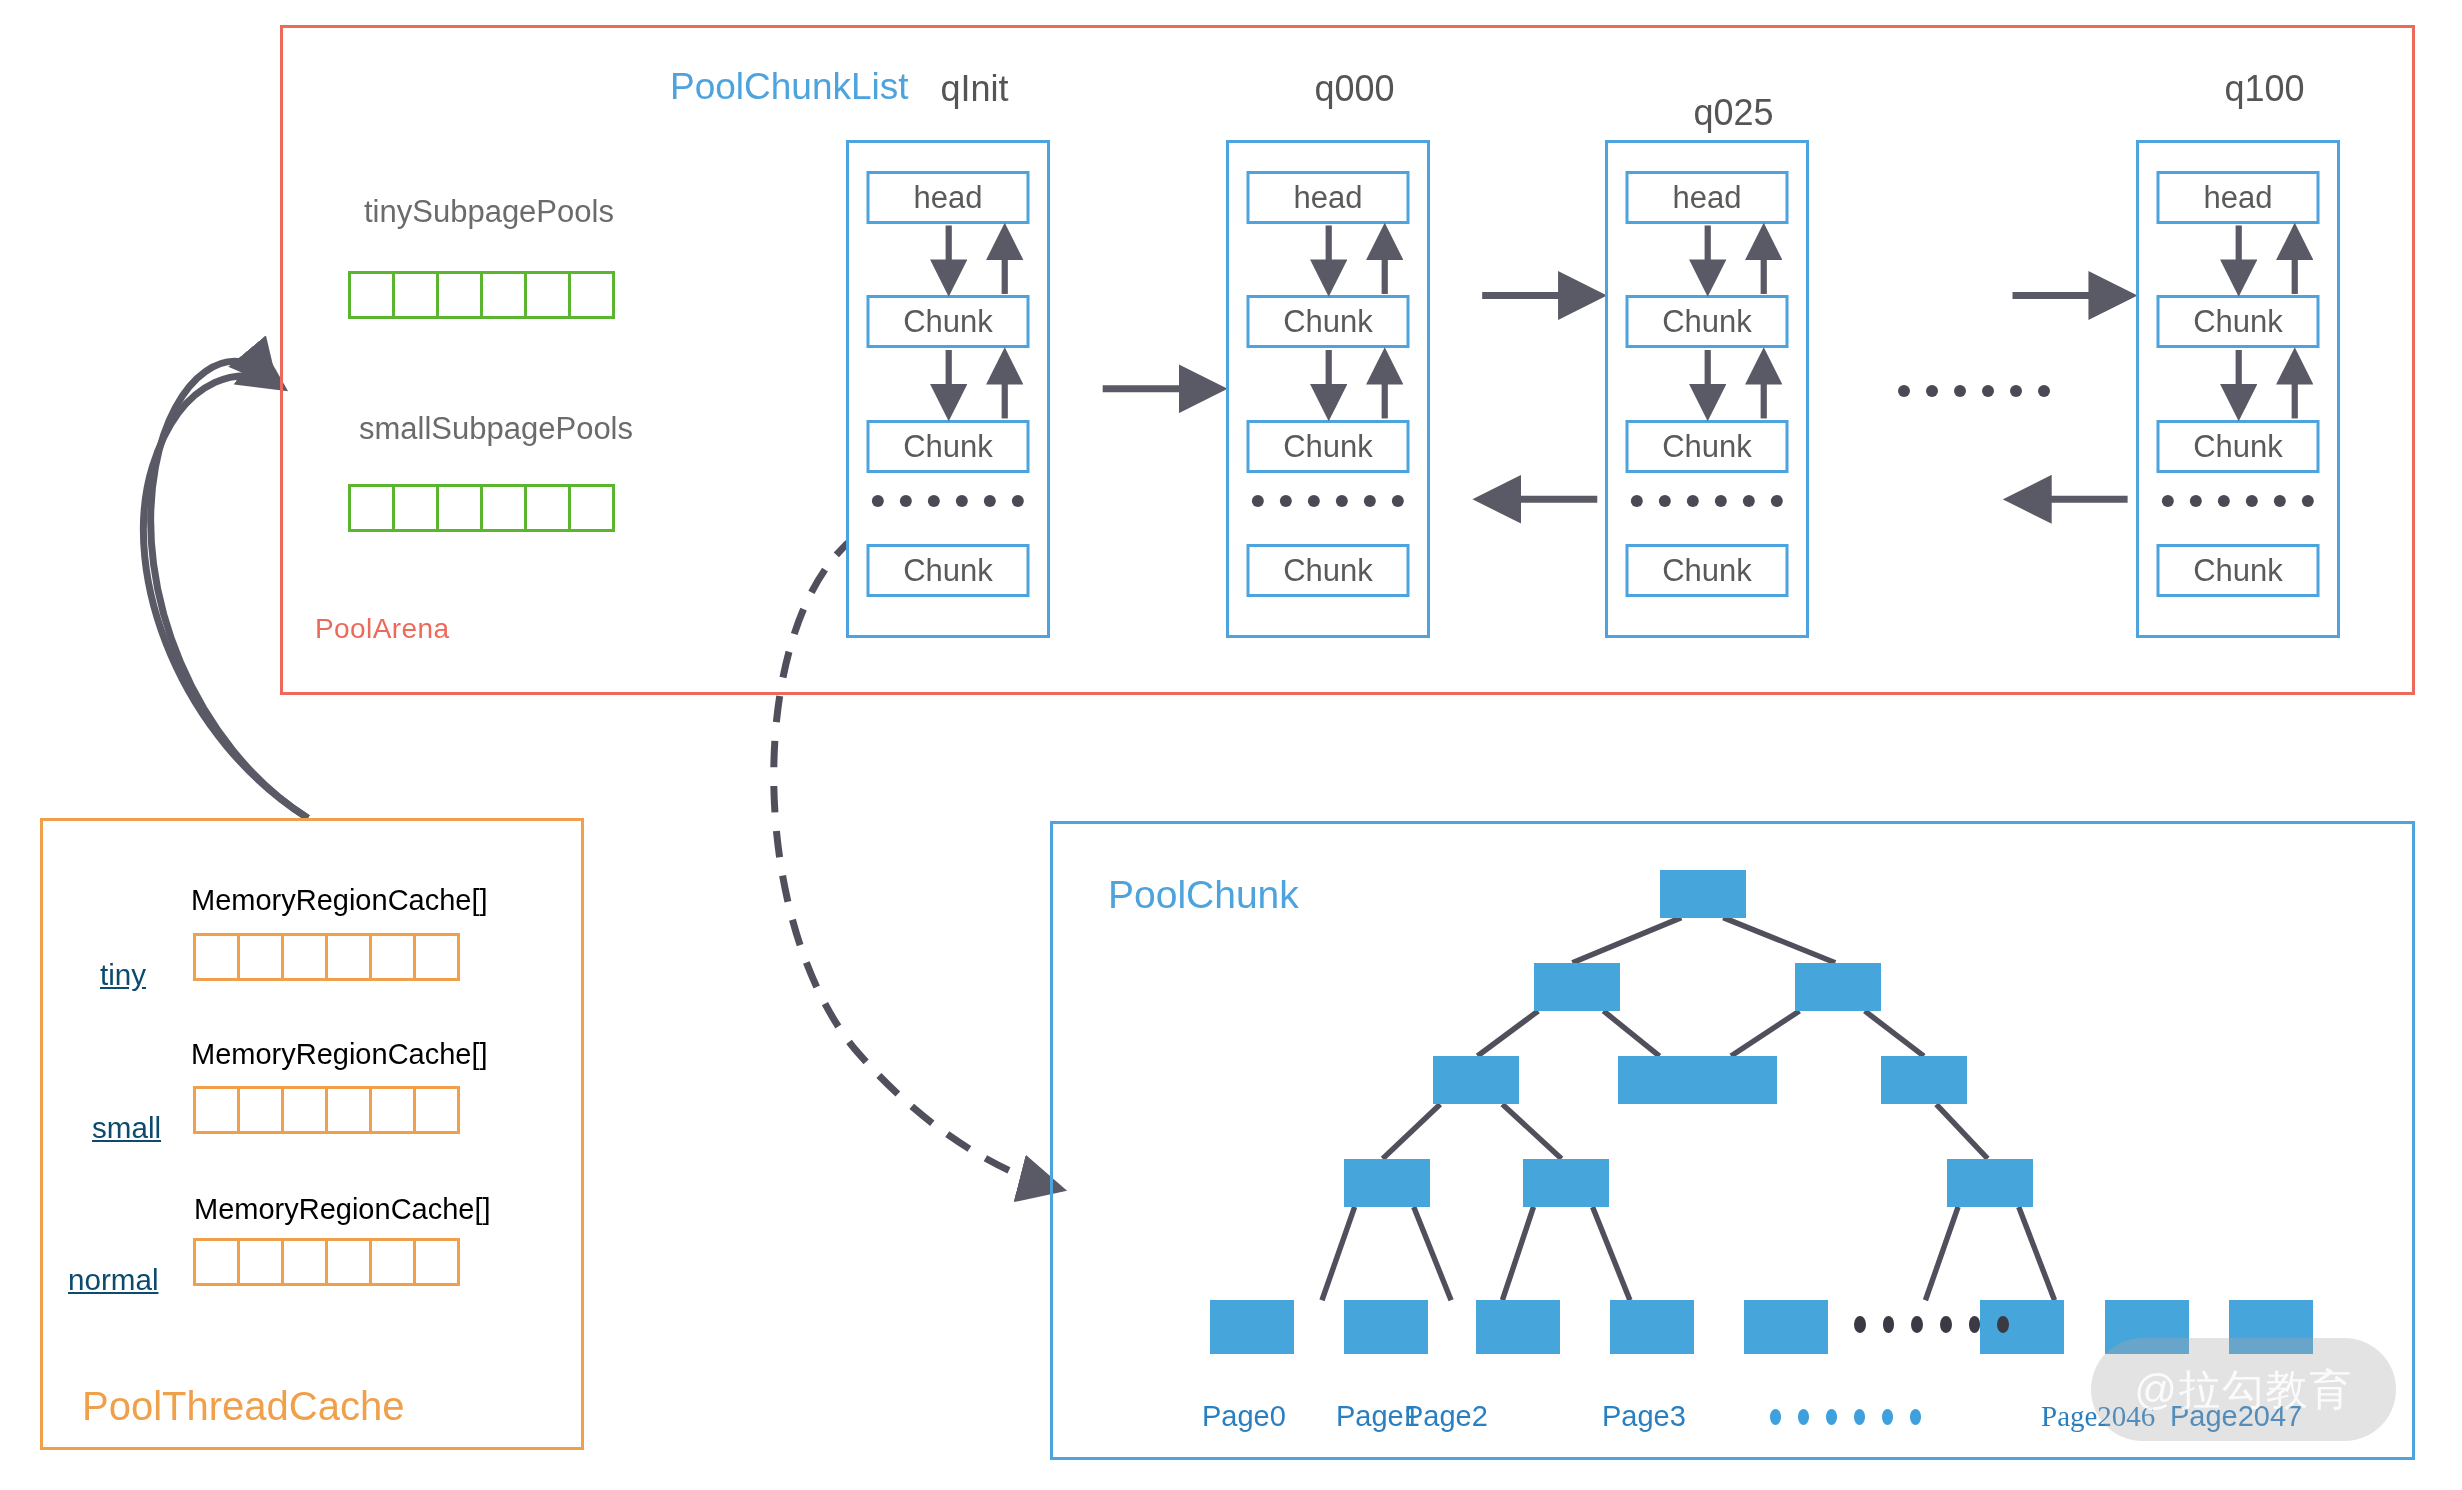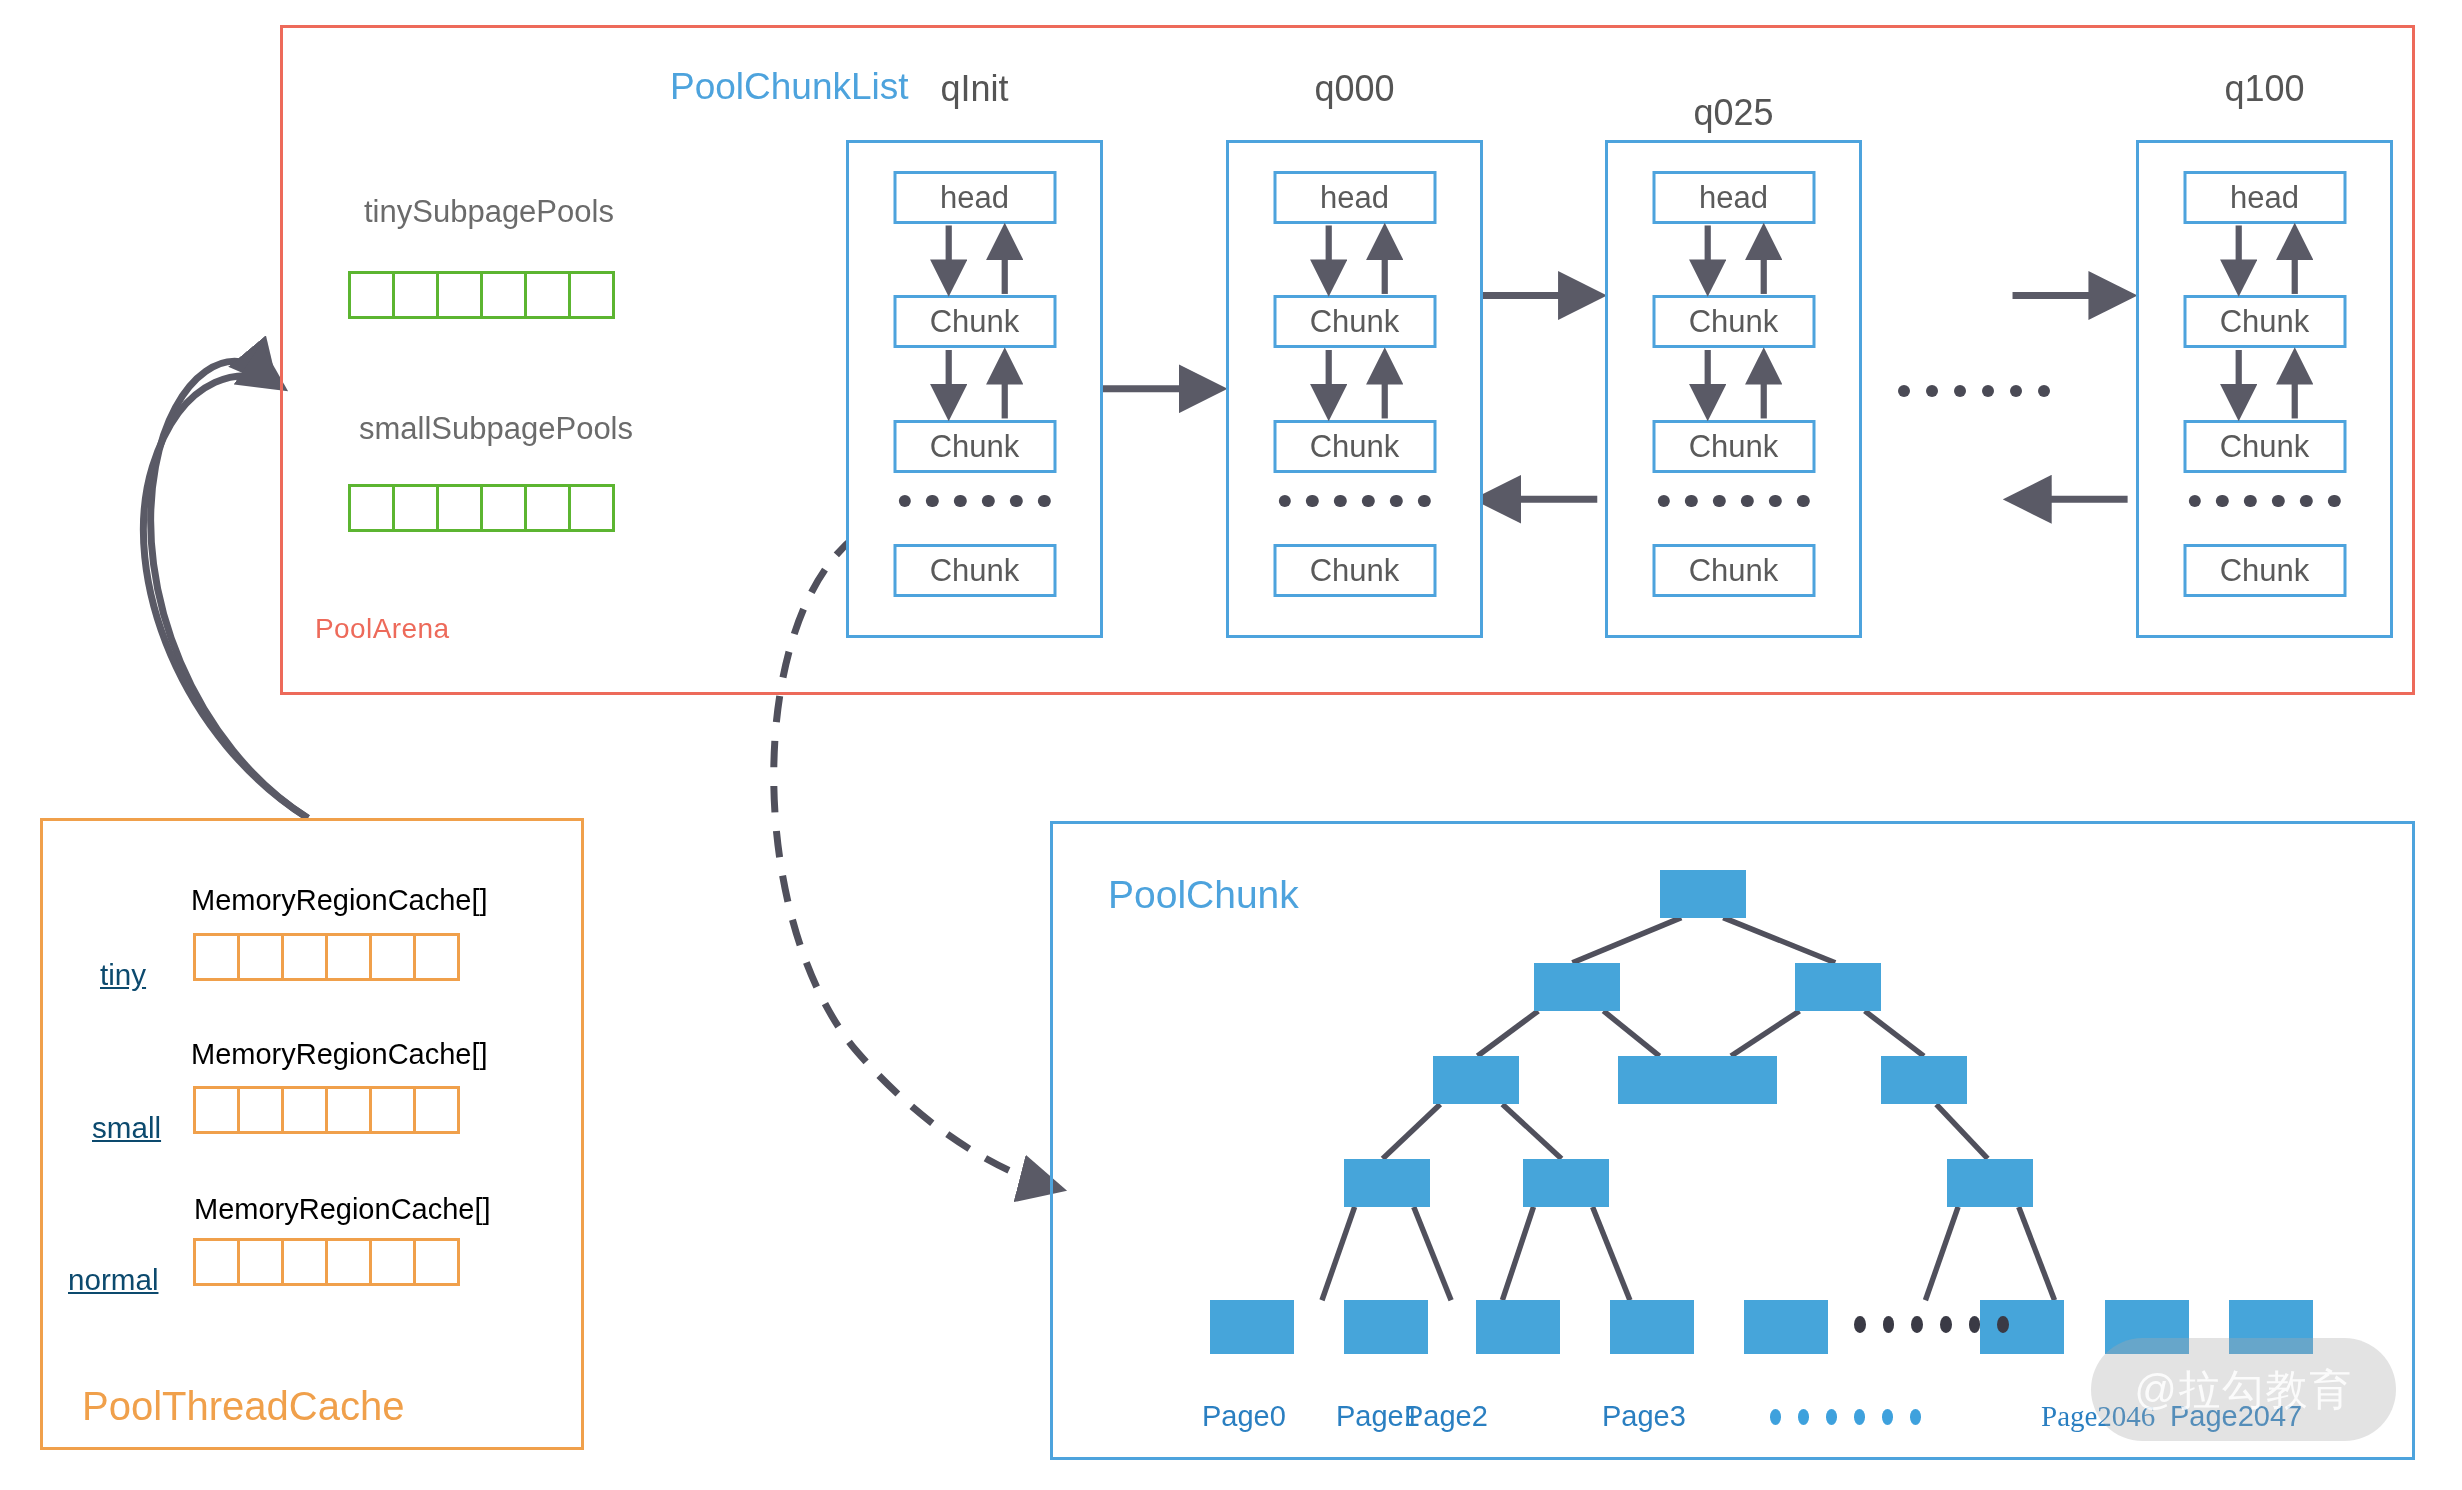--- a/index.html
+++ b/index.html
@@ -18,21 +18,21 @@
   
   .pool-title{position:absolute;font-size:31px;color:#6b6b6b;white-space:nowrap;}
   .pool-array{position:absolute;display:flex;}
   .pool-cell{width:47px;height:48px;border:3.1px solid #5cb531;box-sizing:border-box;
              margin-left:-3.1px;background:#fff;}
   .pool-cell:first-child{margin-left:0;}
 
   
   #pcl-label{position:absolute;left:670px;top:66px;font-size:37px;color:#4da3dd;white-space:nowrap;}
   .q-label{position:absolute;top:68px;font-size:36px;color:#555;white-space:nowrap;text-align:center;}
-  .chunklist-box{position:absolute;top:140px;width:257px;height:498px;
+  .chunklist-box{position:absolute;top:140px;width:204px;height:498px;
                  border:3.9px solid #4da3dd;box-sizing:border-box;background:#fff;padding-left:43px;}
   .node{position:absolute;left:50%;transform:translateX(-50%);width:163px;height:53px;
         border:3.1px solid #4da3dd;box-sizing:border-box;background:#fff;
         display:flex;align-items:center;justify-content:center;
         font-size:31px;color:#5a5a5a;}
   .node.n-head{top:28px;}
   .node.n-c1{top:152px;}
   .node.n-c2{top:277px;}
   .node.n-c3{top:401px;}
   .dots-row{position:absolute;left:50%;transform:translateX(-50%);top:352px;

